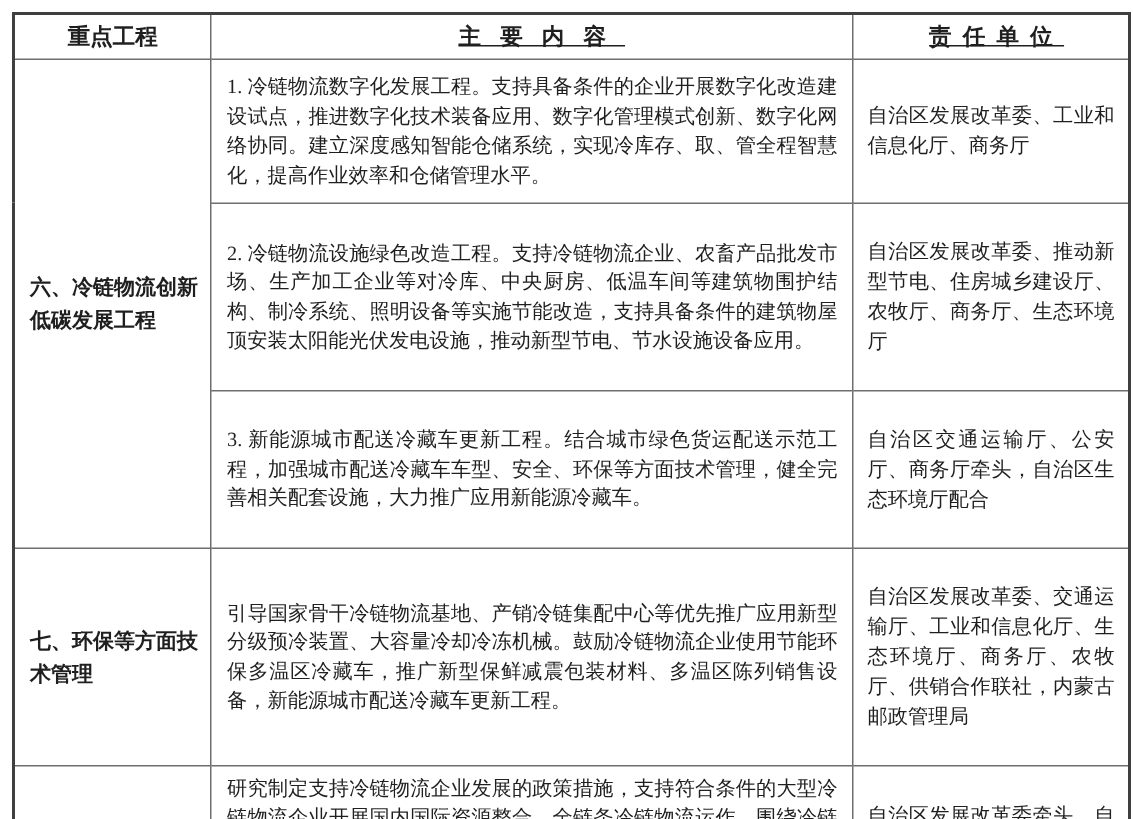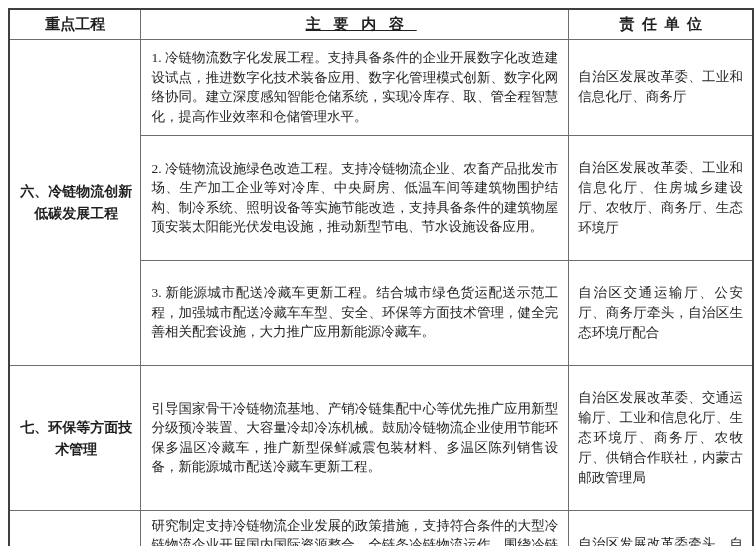--- a/index.html
+++ b/index.html
@@ -32,29 +32,29 @@
 
   tr.header-row { height: 30px; }
   tr.header-row th {
     font-family: "Liberation Sans", "DejaVu Sans", sans-serif;
     font-weight: bold;
     font-size: 15px;
     text-align: center;
     background: #ffffff;
   }
   th .sp-wide  { letter-spacing: 0.85em; margin-right: -0.85em; text-decoration: underline; }
-  th .sp-med   { letter-spacing: 0.5em;  margin-right: -0.5em; }
+  th .sp-med   { letter-spacing: 0.5em;  margin-right: -0.5em; text-decoration: underline; }
 
   td.project-cell {
     font-family: "Liberation Sans", "DejaVu Sans", sans-serif;
     font-weight: bold;
     font-size: 14px;
     line-height: 22px;
     padding: 4px 8px 4px 10px;
-    text-align: center;
+    text-align: left;
     word-break: break-all;
   }
   td.content-cell {
     font-size: 13.5px;
     line-height: 19.5px;
     padding: 5px 10px;
     text-align: justify;
     text-justify: inter-ideograph;
     word-break: break-all;
   }
@@ -105,21 +105,21 @@
       <td class="responsible-cell">
         <span>自治区发展改革委、工业和信息化厅、商务厅</span>
       </td>
     </tr>
 
     <tr class="row-2">
       <td class="content-cell">
         <span>2. 冷链物流设施绿色改造工程。支持冷链物流企业、农畜产品批发市场、生产加工企业等对冷库、中央厨房、低温车间等建筑物围护结构、制冷系统、照明设备等实施节能改造，支持具备条件的建筑物屋顶安装太阳能光伏发电设施，推动新型节电、节水设施设备应用。</span>
       </td>
       <td class="responsible-cell">
-        <span>自治区发展改革委、工业和信息化厅、住房城乡建设厅、农牧厅、商务厅、生态环境厅</span>
+        <span>自治区发展改革委、推动新型节电、住房城乡建设厅、农牧厅、商务厅、生态环境厅</span>
       </td>
     </tr>
 
     <tr class="row-3">
       <td class="content-cell">
         <span>3. 新能源城市配送冷藏车更新工程。结合城市绿色货运配送示范工程，加强城市配送冷藏车车型、安全、环保等方面技术管理，健全完善相关配套设施，大力推广应用新能源冷藏车。</span>
       </td>
       <td class="responsible-cell">
         <span>自治区交通运输厅、公安厅、商务厅牵头，自治区生态环境厅配合</span>
       </td>

